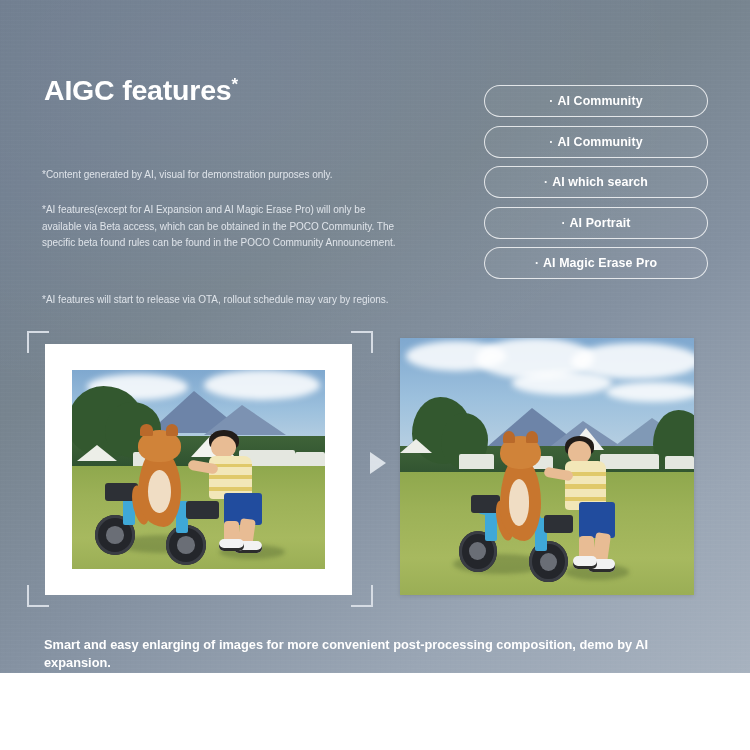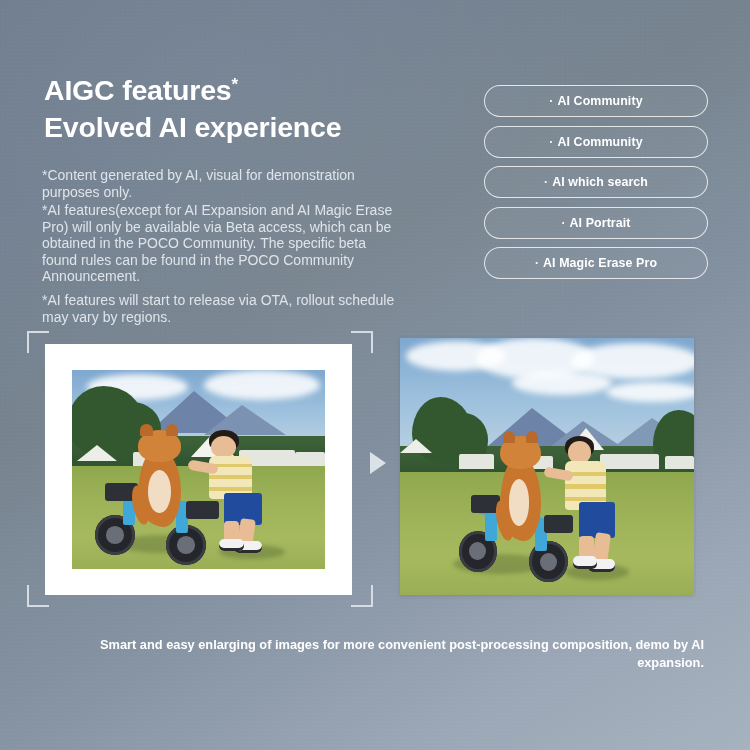--- a/index.html
+++ b/index.html
@@ -9,21 +9,21 @@
   body {
     width: 750px;
     height: 750px;
     overflow: hidden;
     font-family: "Liberation Sans", sans-serif;
     -webkit-font-smoothing: antialiased;
   }
   #page {
     position: relative;
     width: 750px;
-    height: 750px;
+    height: 673px;
     background: linear-gradient(150deg,
         #6e7c8e 0%,
         #717f90 18%,
         #77848f 38%,
         #8491a1 60%,
         #9aa6b5 82%,
         #a7b2bf 100%);
     overflow: hidden;
   }
   
@@ -61,21 +61,21 @@
     vertical-align: super;
     line-height: 0;
     font-weight: 700;
   }
 
   
   .legal {
     position: absolute;
     left: 42px;
     color: #dfe4ea;
-    font-size: 14px;
+    font-size: 10px;
     line-height: 16.6px;
     font-weight: 400;
     width: 360px;
   }
   #legal-1 { top: 167px; }
   #legal-2 { top: 202px; width: 356px; }
   #legal-3 { top: 292px; width: 360px; }
 
   
   #pill-list {
@@ -248,34 +248,32 @@
   
   #caption {
     position: absolute;
     left: 44px;
     top: 636px;
     width: 660px;
     color: #ffffff;
     font-size: 12.8px;
     line-height: 17.5px;
     font-weight: 700;
-    text-align: right;
   }
 </style>
 </head>
 <body>
 
 <div id="page">
 
   <div id="texture"></div>
   <div id="vignette"></div>
 
   <div class="headline">
     <div><span>AIGC features</span><span class="sup">*</span></div>
-    <div>Evolved AI experience</div>
   </div>
 
   <div class="legal" id="legal-1">*Content generated by AI, visual for demonstration purposes only.</div>
   <div class="legal" id="legal-2">*AI features(except for AI Expansion and AI Magic Erase Pro) will only be available via Beta access, which can be obtained in the POCO Community. The specific beta found rules can be found in the POCO Community Announcement.</div>
   <div class="legal" id="legal-3">*AI features will start to release via OTA, rollout schedule may vary by regions.</div>
 
   <div id="pill-list">
     <div class="pill">
       <span class="dot">·</span>
       <span>AI Community</span>

